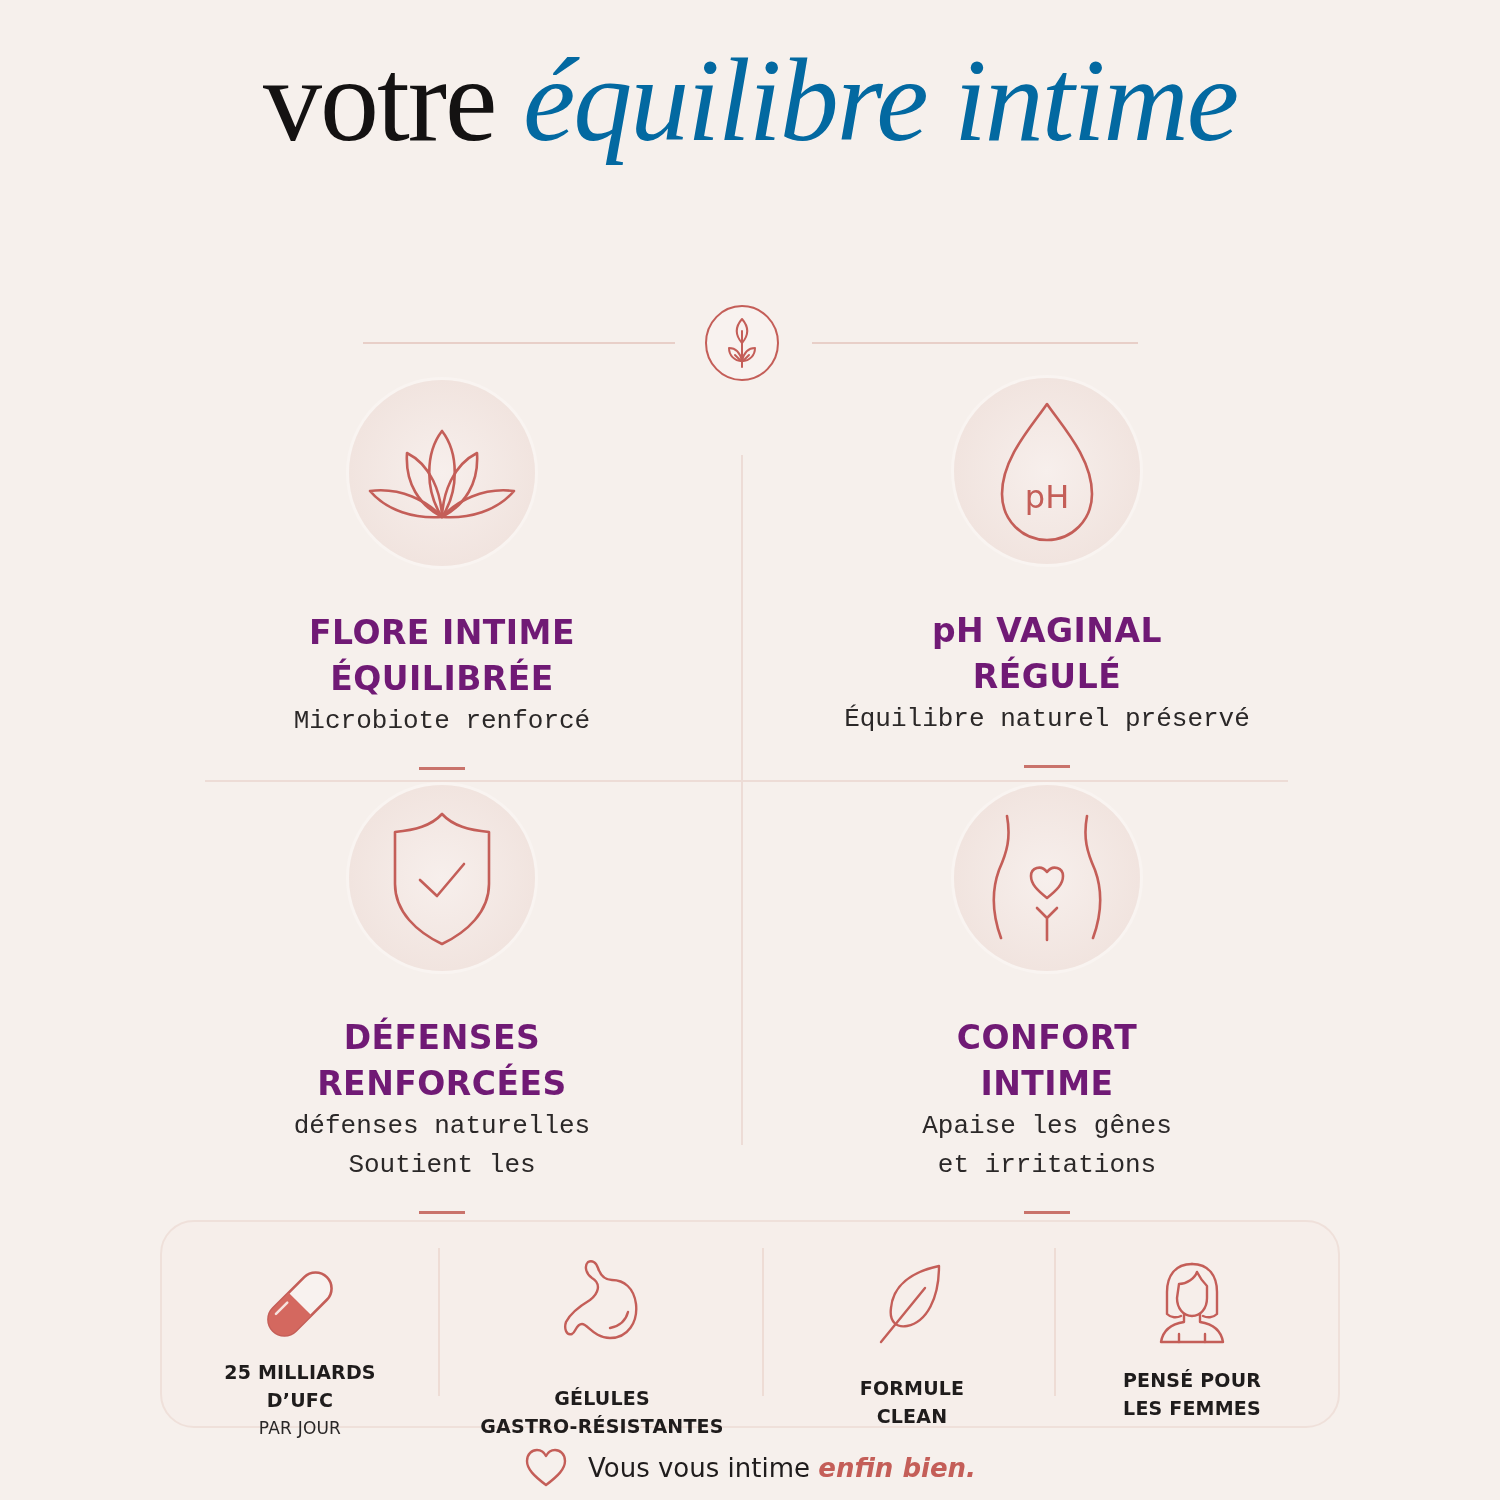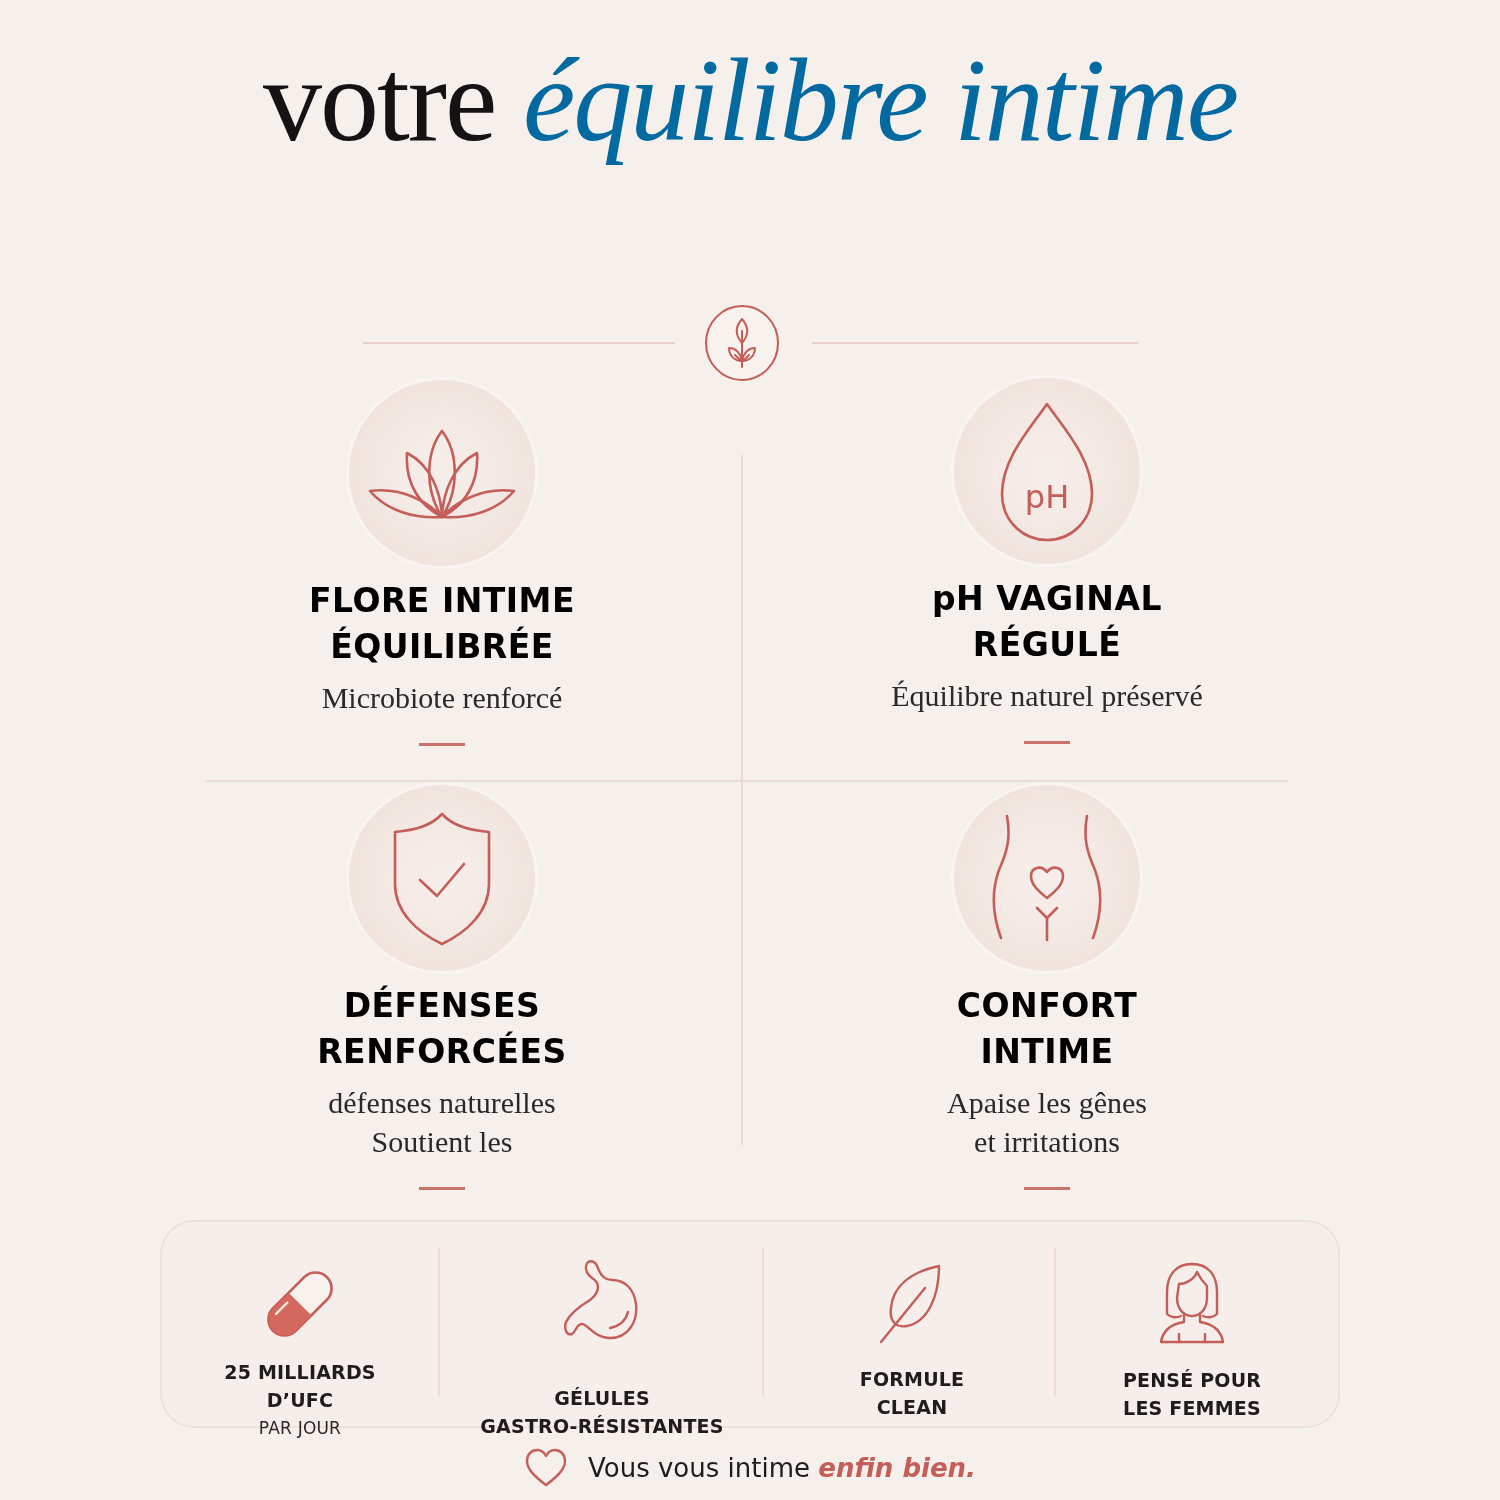--- a/index.html
+++ b/index.html
@@ -34,29 +34,29 @@
   .hline { position:absolute; left:205px; top:780px; width:1083px; height:2px; background:#eddcd6; }
   .feature { position:absolute; width:500px; text-align:center; }
   .feature .circle {
     width:186px; height:186px; border-radius:50%;
     margin:0 auto;
     background:radial-gradient(circle at 50% 50%, #f7efec 0%, #f1e4df 70%, #eedfd9 100%);
     box-shadow:0 0 0 3px #f9f4f1;
     display:flex; align-items:center; justify-content:center;
   }
   .feature .ftitle {
-    margin-top:12px;
+    margin-top:44px;
     font-family:"DejaVu Sans", sans-serif;
     font-weight:bold; font-size:33px; line-height:46px;
-    letter-spacing:0.5px; color:#000000;
+    letter-spacing:0.5px; color:#701a75;
   }
   .feature .fsub {
-    margin-top:8px;
-    font-family:Liberation Serif, serif;
-    font-size:30px; line-height:39px; color:#2b2828;
+    margin-top:0;
+    font-family:Liberation Mono, monospace;
+    font-size:26px; line-height:39px; color:#2b2828;
     font-weight:300;
   }
   .feature .dash { width:46px; height:3px; background:#c9736b; margin:26px auto 0; }
   .panel {
     position:absolute; left:160px; top:1220px; width:1180px; height:208px;
     border:2px solid #efe0da; border-radius:34px;
     background:#f6eeea;
     box-sizing:border-box;
   }
   .badge { position:absolute; top:0; height:145px; text-align:center; }
@@ -218,21 +218,21 @@
 
   <div class="badge" style="left:620px; width:260px;">
     <div class="bicon">
       <svg width="70" height="80" viewBox="0 0 70 80">
         <g fill="none" stroke="#c45e58" stroke-width="2.4" stroke-linecap="round" stroke-linejoin="round">
           <path d="M62 2 C34 8 16 22 14 44 C12 58 20 64 30 62 C50 58 62 34 62 2 Z"></path>
           <path d="M48 24 L4 78"></path>
         </g>
       </svg>
     </div>
-    <div class="btext" style="margin-top:21px;">
+    <div class="btext" style="margin-top:30px;">
       <div>FORMULE</div>
       <div>CLEAN</div>
     </div>
   </div>
   <div class="psep" style="left:892px;"></div>
 
   <div class="badge" style="left:910px; width:240px;">
     <div class="bicon">
       <svg width="70" height="82" viewBox="0 0 70 82">
         <g fill="none" stroke="#c45e58" stroke-width="2.4" stroke-linecap="round" stroke-linejoin="round">

